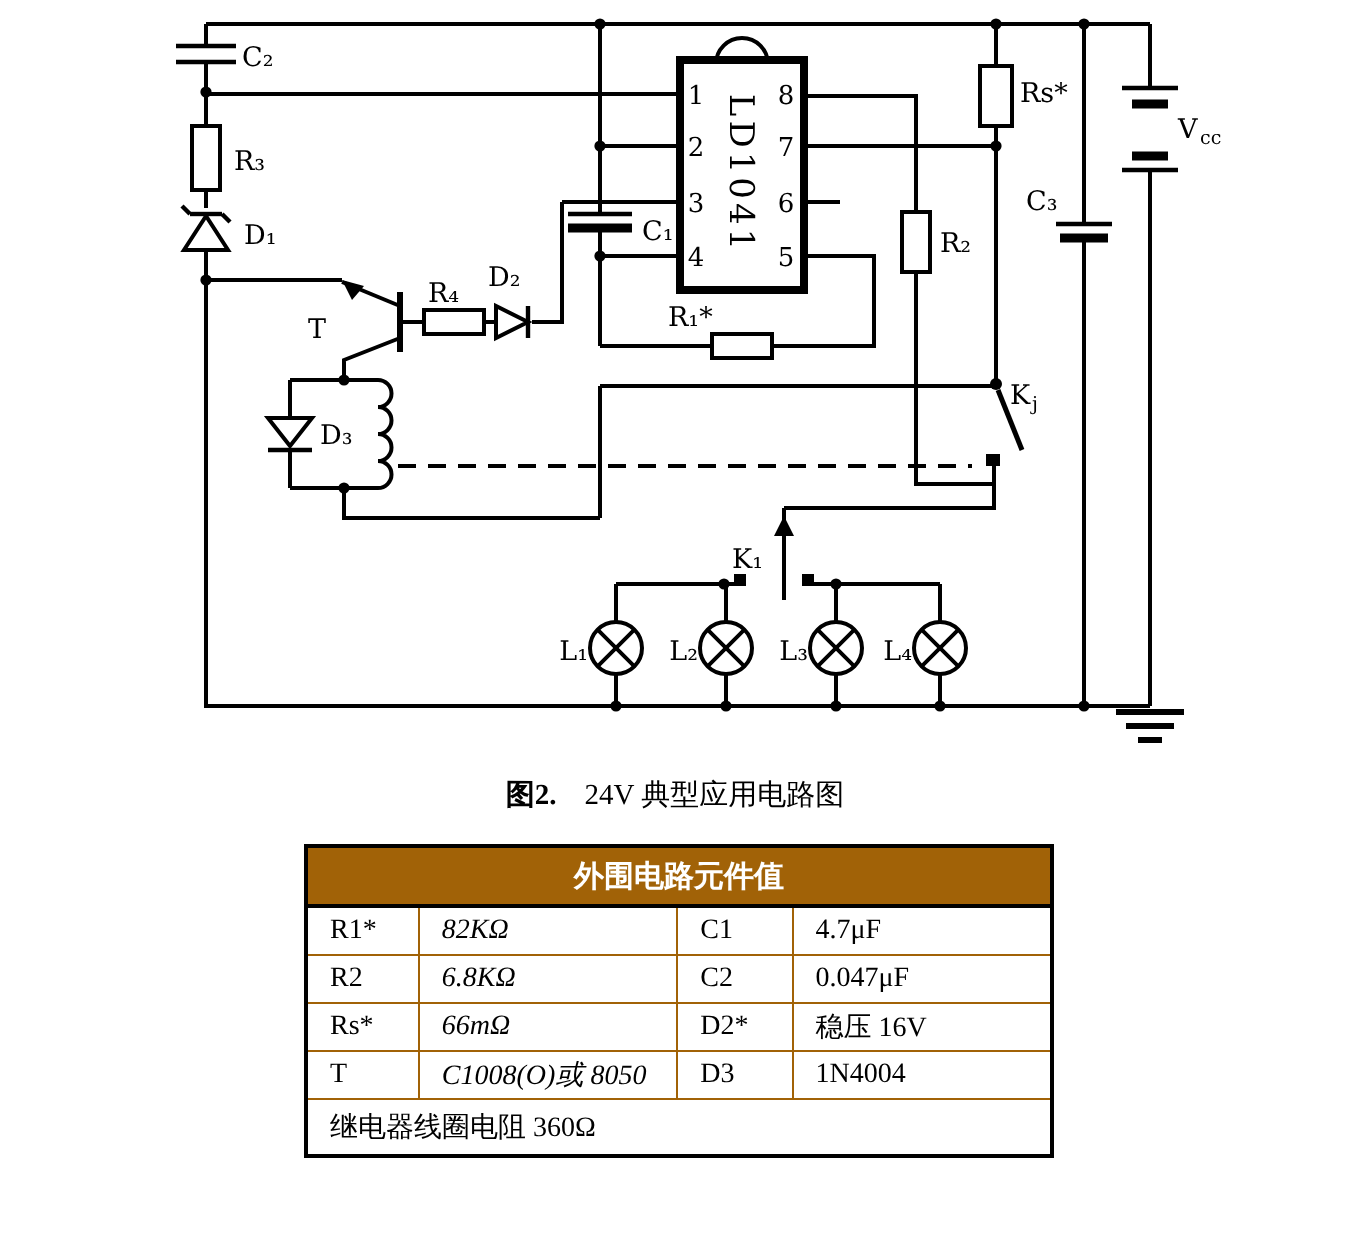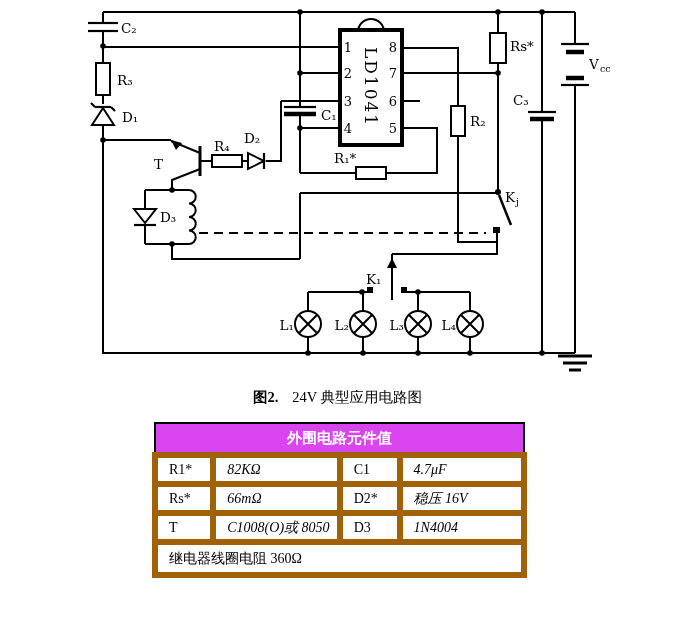--- a/index.html
+++ b/index.html
@@ -16,26 +16,26 @@
   .dot{fill:#000;stroke:none;}
   .lbl{font-family:"DejaVu Serif",serif;font-size:13.5px;fill:#000;stroke:none;}
   .sm{font-family:"DejaVu Serif",serif;font-size:9.5px;fill:#000;stroke:none;}
   .pin{font-family:"DejaVu Serif",serif;font-size:13px;fill:#000;stroke:none;text-anchor:middle;}
   .icname{font-family:"DejaVu Serif",serif;font-size:17px;letter-spacing:2px;fill:#000;stroke:none;text-anchor:middle;}
   #caption{position:absolute;top:388px;left:0;width:675px;text-align:center;font-size:14.5px;color:#000;}
   #caption .figno{font-weight:bold;margin-right:14px;}
   #comp-table{position:absolute;top:422px;left:152px;width:375px;border-collapse:collapse;
               font-size:14px;color:#000;}
   #comp-table th{border:2px solid #000;height:26px;font-size:15px;font-weight:bold;text-align:center;}
-  #comp-table td{border:6px solid #a16207;height:23px;padding:0 0 0 11px;}
+  #comp-table td{border:1px solid #a16207;height:23px;padding:0 0 0 11px;}
   #comp-table{border:2px solid #000;}
   #comp-table td.k{width:50px;}
   #comp-table td.v{width:135px;font-style:italic;}
   #comp-table td.k2{width:52px;}
-  #comp-table td.v2{width:138px;font-style:italic;}
+  #comp-table td.v2{width:138px;}
   #comp-table td.foot{height:27px;}
 </style>
 </head>
 <body>
 
 <div id="page">
 
 <svg width="675" height="385" viewBox="0 0 675 385">
 
   <g>
@@ -243,29 +243,35 @@
   </g>
 </svg>
 
 <div id="caption">
   <span class="figno">图2.</span><span>24V 典型应用电路图</span>
 </div>
 
 <table id="comp-table">
   <tbody>
         <tr>
-    <th colspan="4" id="tbl-head" style="background: #d946ef; color: rgb(255, 255, 255);">外围电路元件值</th>
+    <th colspan="4" id="tbl-head" style="background: #a16207; color: rgb(255, 255, 255);">外围电路元件值</th>
   </tr>
   <tr>
     <td class="k">R1*</td>
     <td class="v">82KΩ</td>
     <td class="k2">C1</td>
     <td class="v2">4.7μF</td>
   </tr>
   <tr>
+    <td class="k">R2</td>
+    <td class="v">6.8KΩ</td>
+    <td class="k2">C2</td>
+    <td class="v2">0.047μF</td>
+  </tr>
+  <tr>
     <td class="k">Rs*</td>
     <td class="v">66mΩ</td>
     <td class="k2">D2*</td>
     <td class="v2">稳压 16V</td>
   </tr>
   <tr>
     <td class="k">T</td>
     <td class="v">C1008(O)或 8050</td>
     <td class="k2">D3</td>
     <td class="v2">1N4004</td>

